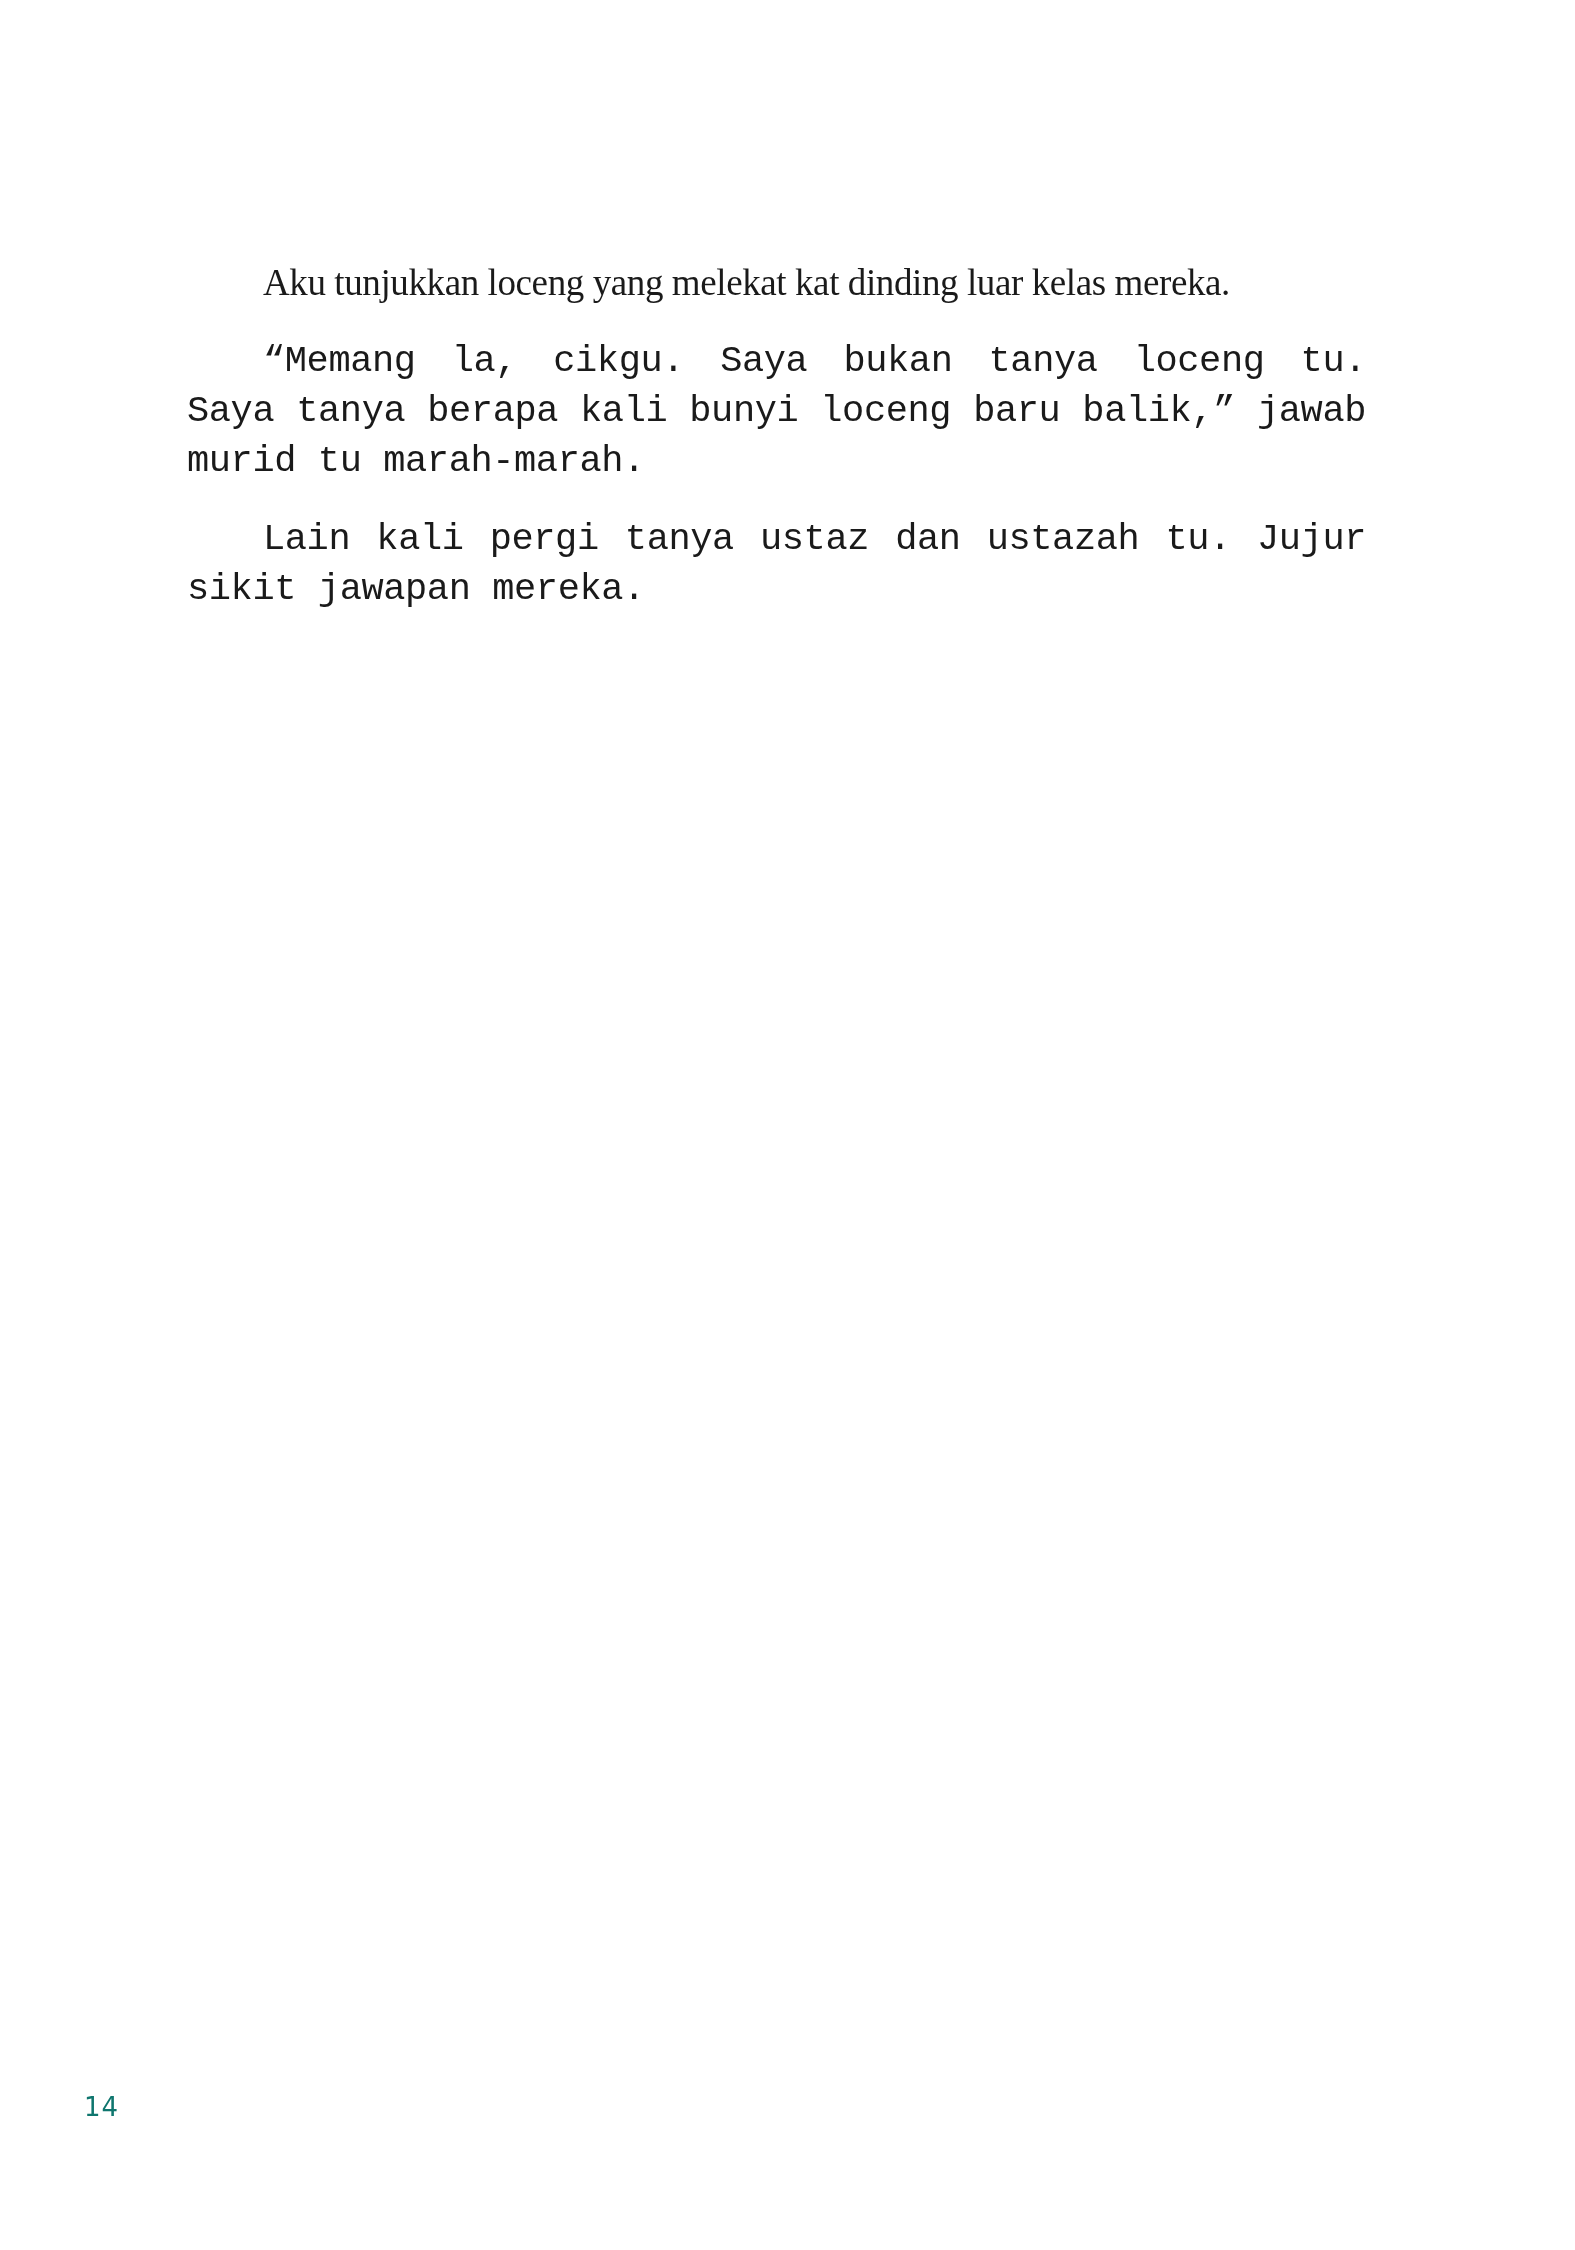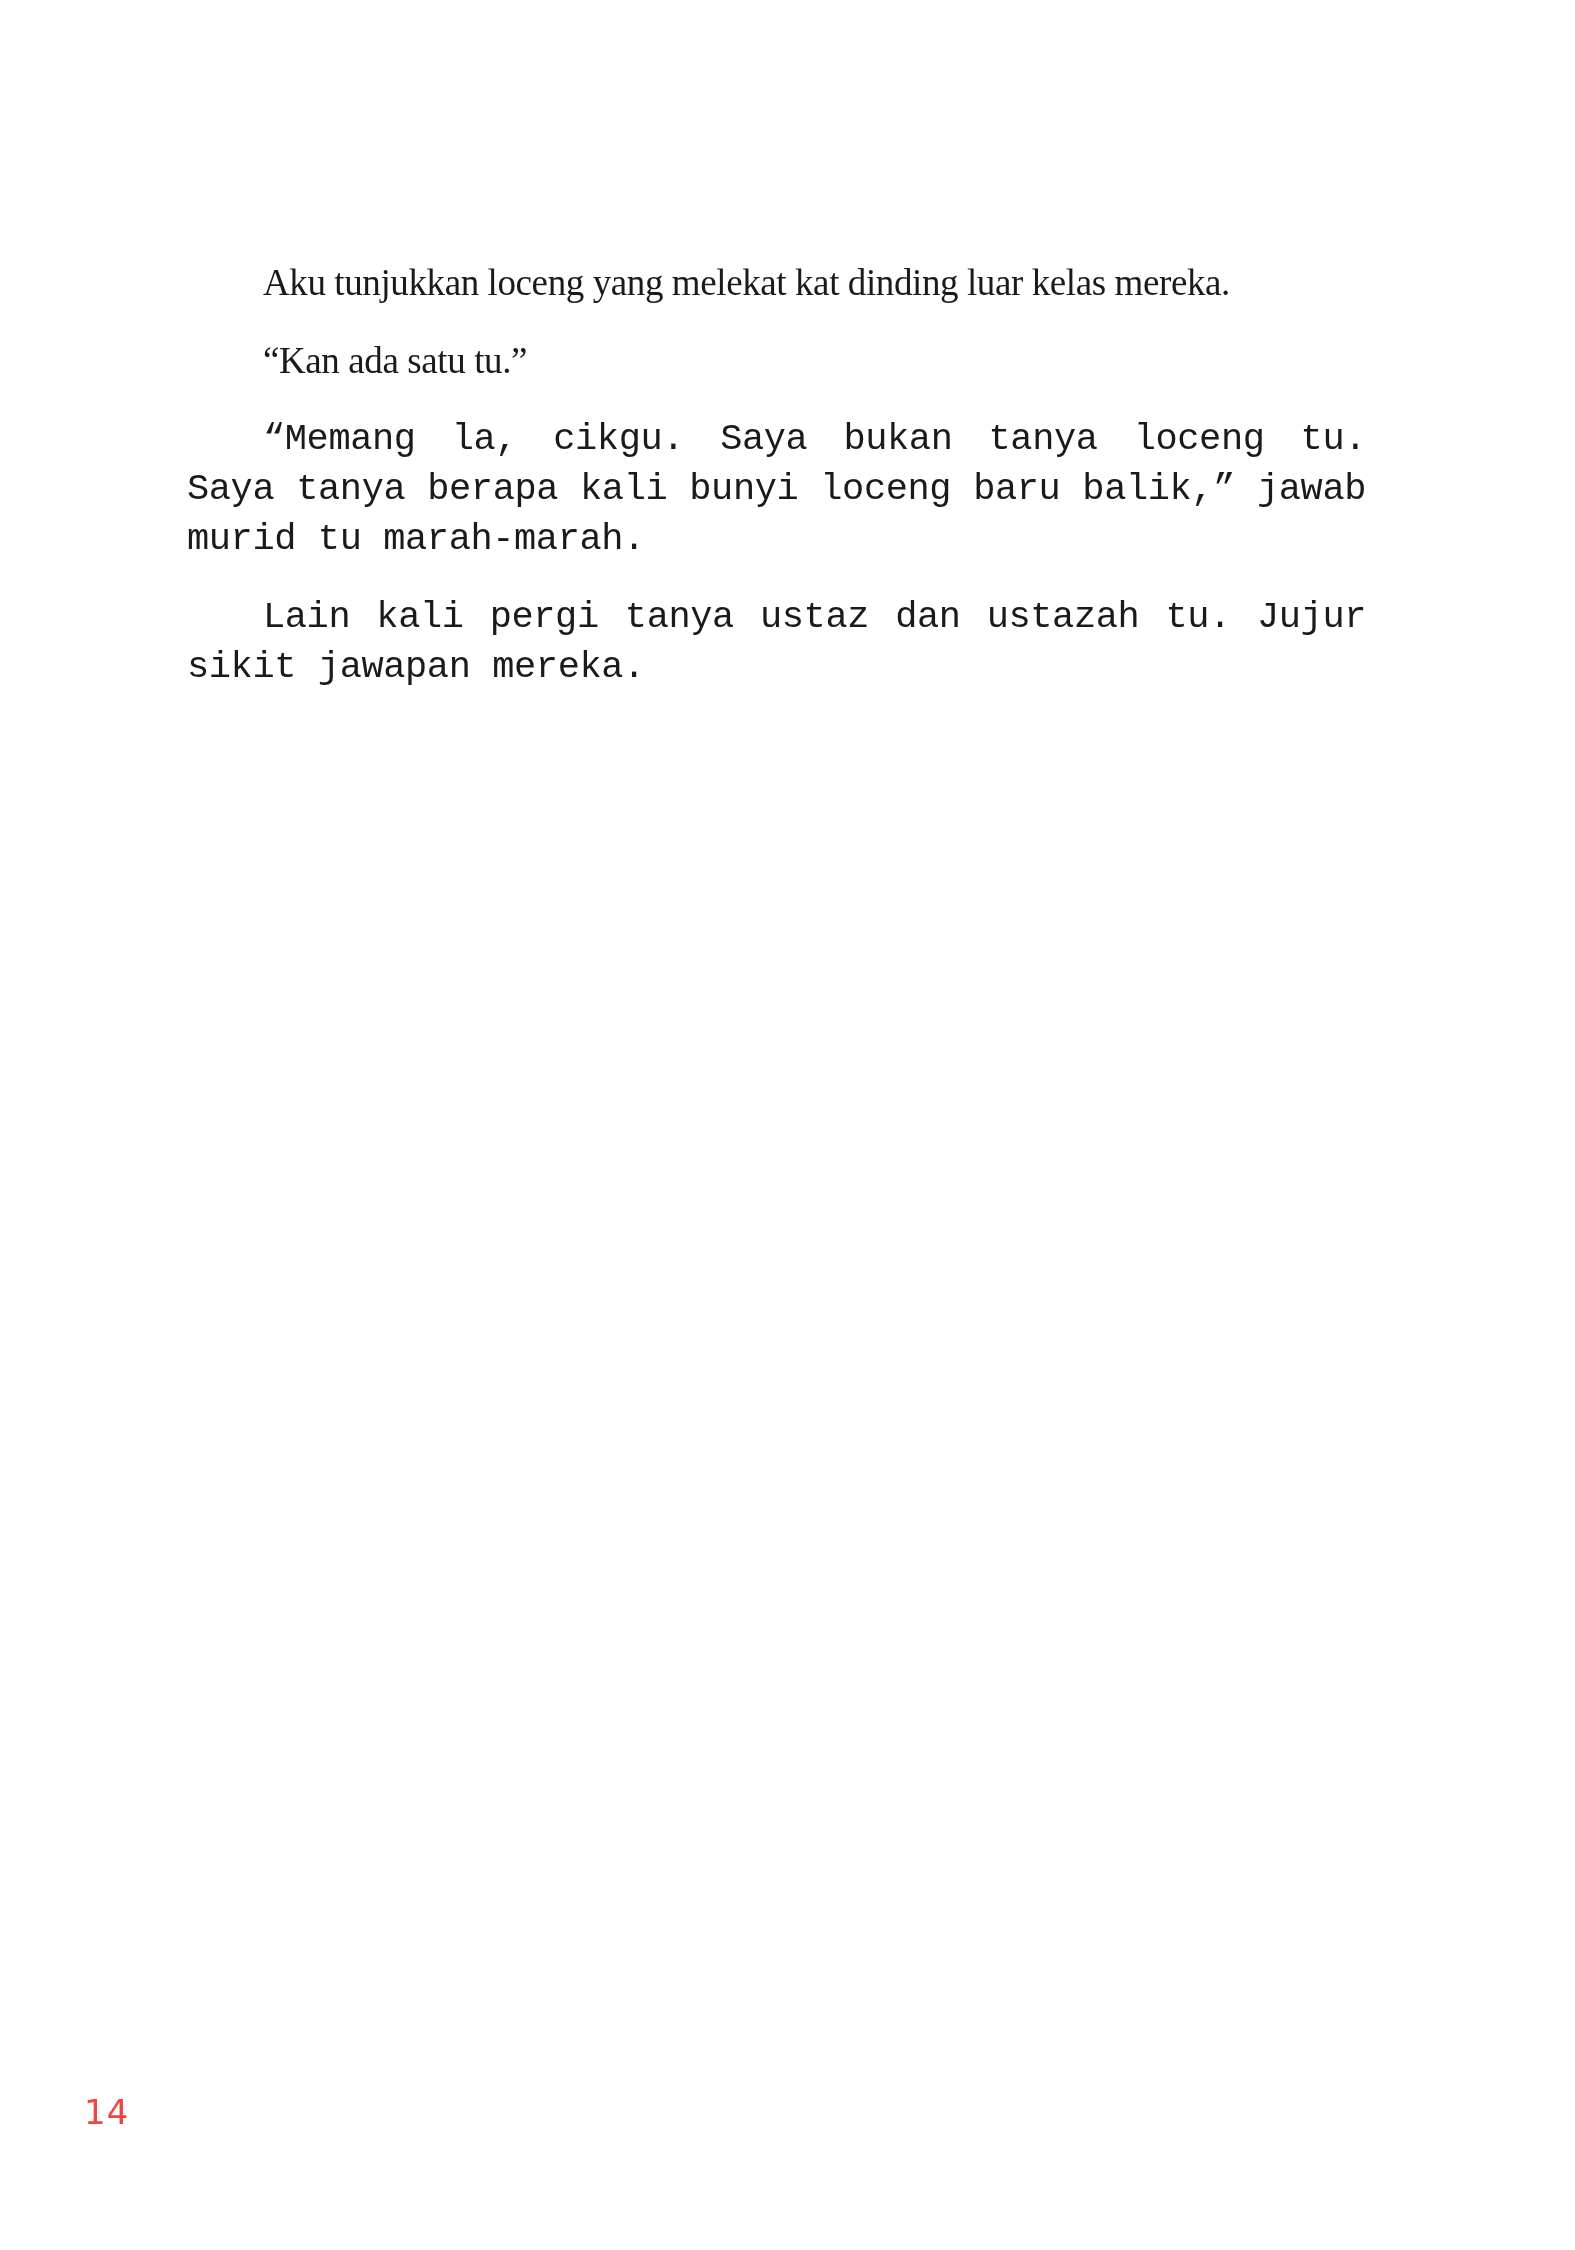--- a/index.html
+++ b/index.html
@@ -38,29 +38,28 @@
     }
     .para.justify {
       text-align: justify;
       font-family: Liberation Mono, monospace;
     }
     .page-number {
       position: absolute;
       left: 84px;
       top: 2092px;
       font-family: "DejaVu Sans", sans-serif;
-      font-size: 34px;
-      color: #ef4444;
+      font-size: 26px;
+      color: #0f766e;
       letter-spacing: 1px;
     }
   </style>
 </head>
 <body>
 
 <div class="page">
   <div class="body-text">
     <p class="para">Aku tunjukkan loceng yang melekat kat dinding luar kelas mereka.</p>
-    <p class="para">“Kan ada satu tu.”</p>
     <p class="para justify">“Memang la, cikgu. Saya bukan tanya loceng tu. Saya tanya berapa kali bunyi loceng baru balik,” jawab murid tu marah-marah.</p>
     <p class="para justify">Lain kali pergi tanya ustaz dan ustazah tu. Jujur sikit jawapan mereka.</p>
   </div>
   <div class="page-number">14</div>
 </div>
 
 </body></html>

